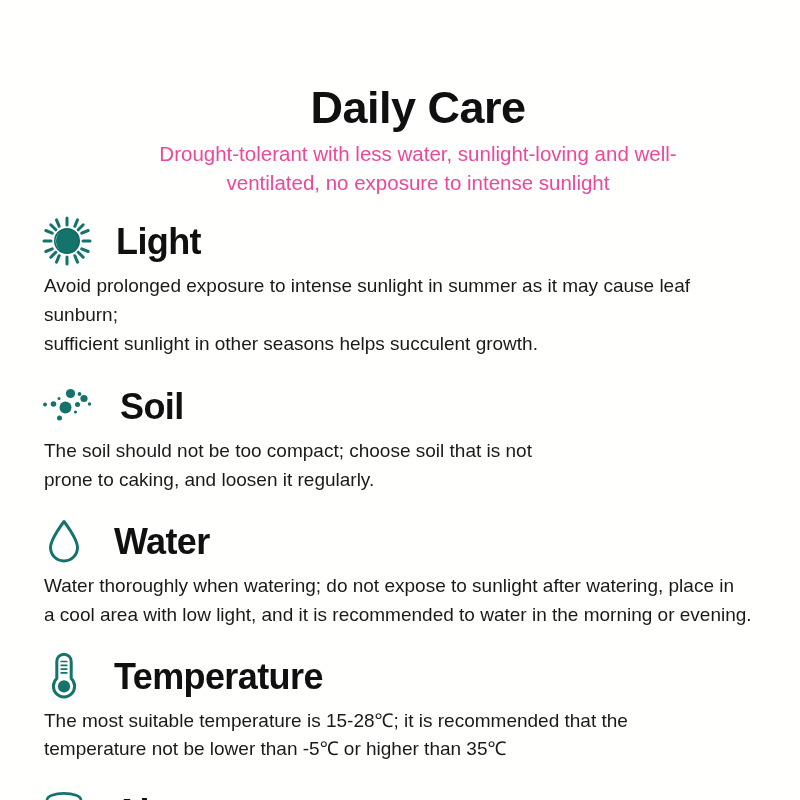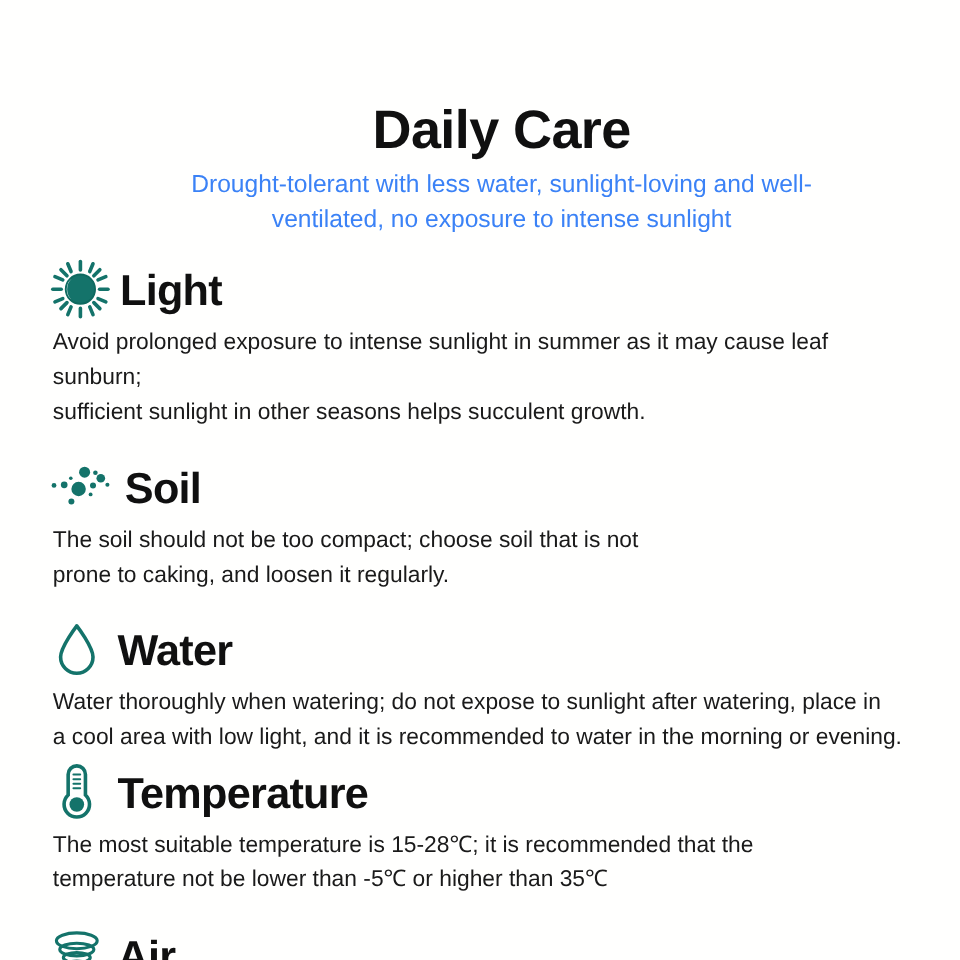--- a/index.html
+++ b/index.html
@@ -36,36 +36,36 @@
     color: #101010;
     letter-spacing: -0.5px;
     line-height: 1.05;
     margin: 0;
   }
   .subtitle {
     margin: 8px auto 0 auto;
     width: 560px;
     font-size: 20.5px;
     line-height: 1.42;
-    color: #3b82f6;
+    color: #ec4899;
     font-weight: normal;
   }
 
   
   .sections {
     margin-top: 18px;
     padding: 0 40px 0 38px;
   }
   .section {
     position: relative;
   }
   .section-head {
     display: flex;
     align-items: center;
-    gap: 4px;
+    gap: 20px;
     height: 52px;
   }
   .icon-wrap {
     width: 56px;
     height: 52px;
     display: flex;
     align-items: center;
     justify-content: center;
     flex: 0 0 auto;
   }
@@ -86,21 +86,21 @@
     color: #1a1a1a;
     margin: 5px 0 0 6px;
     max-width: 740px;
     white-space: pre-line;
   }
 
   
   .sec-light   { margin-top: 6px; }
   .sec-water   { margin-top: 20px; }
   .sec-soil    { margin-top: 21px; }
-  .sec-temp    { margin-top: 4px; }
+  .sec-temp    { margin-top: 20px; }
   .sec-air     { margin-top: 22px; }
 
   .sec-light .icon-wrap { width: 58px; }
   .sec-water .icon-wrap { width: 52px; }
   .sec-soil  .icon-wrap { width: 58px; }
   .sec-temp  .icon-wrap { width: 52px; }
   .sec-air   .icon-wrap { width: 52px; }
 
   .sec-water .section-title,
   .sec-soil  .section-title,

